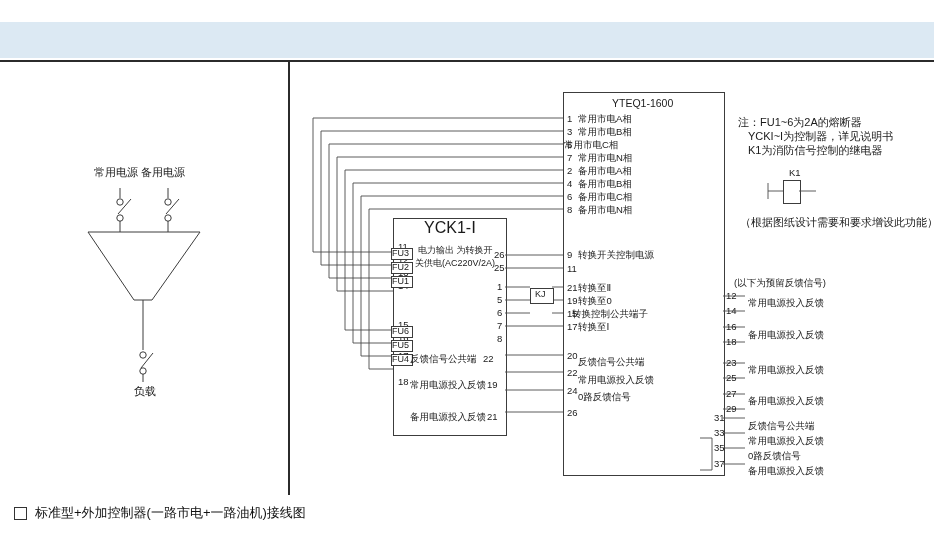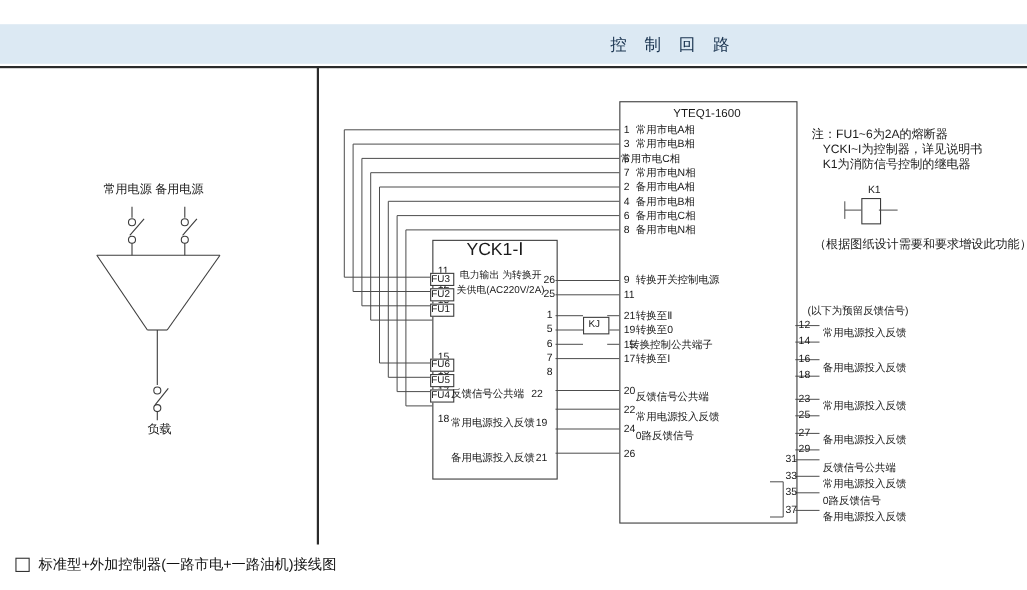--- a/index.html
+++ b/index.html
@@ -58,21 +58,20 @@
   .k1box{position:absolute;border:1px solid #3c3c3c;background:#fff;}
   .fire-box{position:absolute;border:1px solid #3c3c3c;background:#fff;
     font-size:9px;line-height:12px;text-align:center;padding:3px 2px;}
 </style>
 </head>
 <body>
 
 <div class="stage">
 
   <div class="hdr-band"></div>
-  <div class="hdr-right">控 制 回 路</div>
   <div class="hdr-rule"></div>
   <div class="vsep"></div>
 
   <div class="lbl src-label" style="left:94px;">常用电源  备用电源</div>
   <div class="lbl load-label" style="left:134px;">负载</div>
 
   <svg class="vec" width="934" height="536">
     <g stroke="#3c3c3c" stroke-width="1" fill="none">
 
       <line x1="120" y1="188" x2="120" y2="198"></line>

